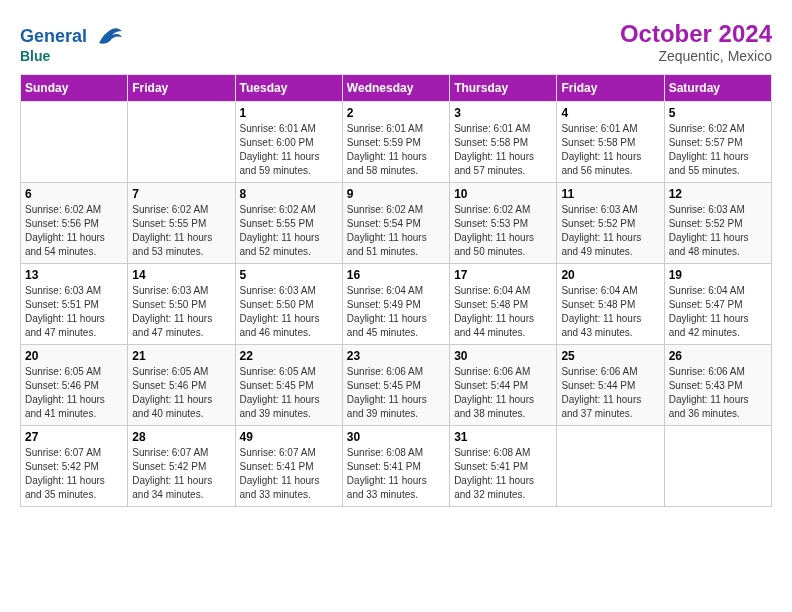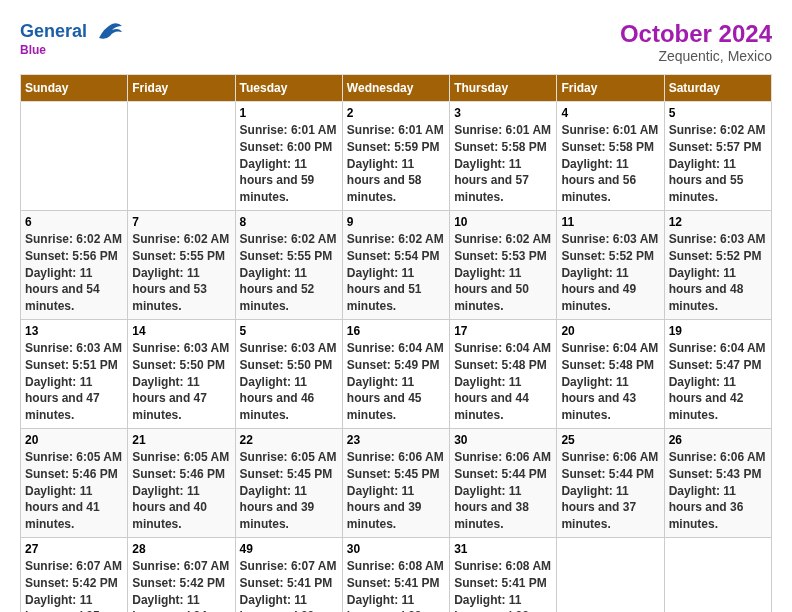--- a/index.html
+++ b/index.html
@@ -6,21 +6,21 @@
     body {
       font-family: Arial, sans-serif;
       background: #fff;
       width: 792px;
       min-height: 612px;
       padding: 20px;
     }
     .header {
       display: flex;
       justify-content: space-between;
-      align-items: flex-start;
+      align-items: flex-end;
       margin-bottom: 10px;
     }
     .logo {
       display: flex;
       align-items: center;
     }
     .logo-bird {
       width: 30px;
       height: 24px;
       margin-left: 2px;
@@ -36,21 +36,21 @@
     .subtitle {
       font-size: 14px;
       color: #555;
     }
     table {
       width: 100%;
       border-collapse: collapse;
       font-size: 11px;
     }
     thead tr th {
-      background-color: #a16207;
+      background-color: #a21caf;
       color: #fff;
       padding: 6px 4px;
       text-align: left;
       font-size: 12px;
       font-weight: bold;
       border: 1px solid #ddd;
     }
     tbody tr td {
       vertical-align: top;
       border: 1px solid #ccc;
@@ -64,44 +64,43 @@
     tbody tr:nth-child(odd) td {
       background-color: #fff;
     }
     .day-number {
       font-weight: bold;
       font-size: 12px;
       display: block;
       margin-bottom: 2px;
     }
     .day-info {
-      font-size: 12px;
+      font-size: 10px;
       color: #333;
       line-height: 1.4;
-      font-weight: bold;
     }
     .empty-cell {
       background-color: #fff;
     }
   </style>
 </head>
 <body>
 
 <div class="header">
   <div class="logo">
     <div>
       <div style="display:flex; align-items:center;">
         <div style="font-size:18px; font-weight:bold; line-height:1.1; color:#333;">
           <span style="color:#1a5fa8;">General</span>
           <svg class="logo-bird" viewBox="0 0 30 24" style="display:inline-block; vertical-align:middle;">
             <path d="M5 18 Q10 8 18 4 Q24 2 28 6 Q22 6 18 10 Q25 7 28 12 Q20 10 16 16 Q12 20 5 18Z" fill="#1a5fa8"></path>
           </svg>
         </div>
       </div>
-      <div style="font-size:12px; font-weight:bold; color:#a21caf; line-height:1.1;">Blue</div>
+      <div style="font-size:14px; font-weight:bold; color:#0f766e; line-height:1.1;">Blue</div>
     </div>
   </div>
   <div class="title-block">
     <div class="month-title">October 2024</div>
     <div class="subtitle">Zequentic, Mexico</div>
   </div>
 </div>
 
 <table>
   <thead>

